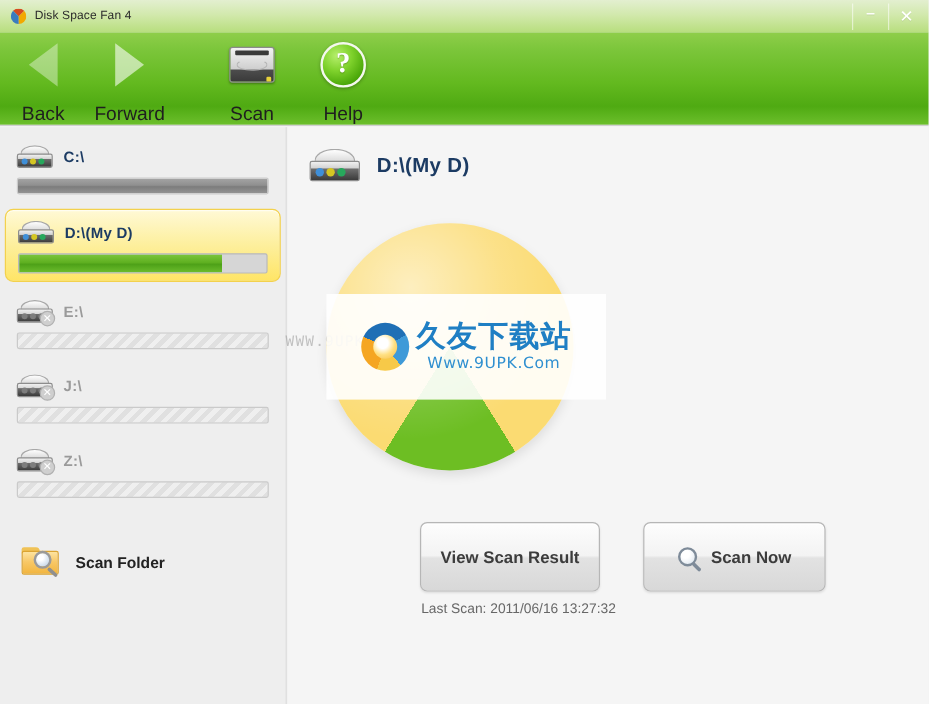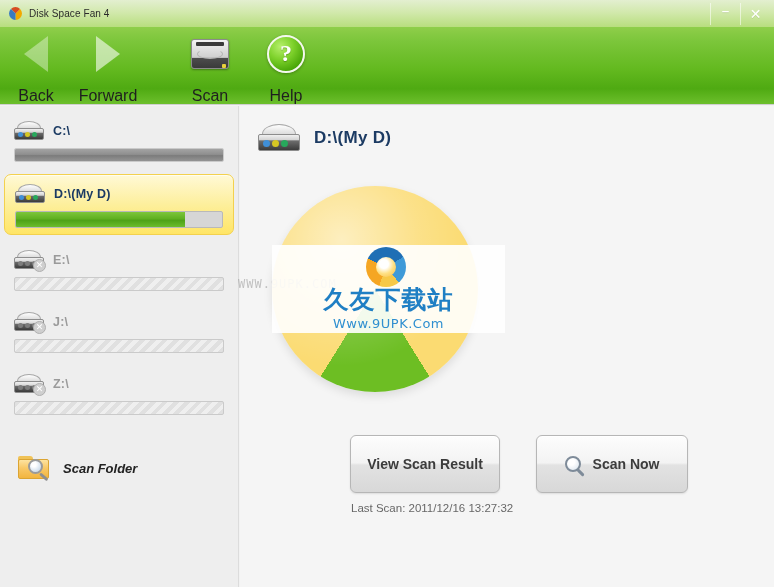--- a/index.html
+++ b/index.html
@@ -329,21 +329,20 @@
     height: 17px;
   }
 
   
   #scan-folder {
     display: flex;
     align-items: center;
     padding: 10px 0 0 18px;
     margin-top: 24px;
     cursor: default;
-    font-style: italic;
   }
   .folder-ico { width: 33px; height: 26px; position: relative; flex: none; }
   .folder-ico .tab {
     position: absolute; left: 0; top: 1px;
     width: 15px; height: 5px;
     background: #f0c256;
     border-radius: 2px 3px 0 0;
   }
   .folder-ico .front {
     position: absolute; left: 0; top: 4px;
@@ -505,21 +504,21 @@
   #watermark {
     position: absolute;
     left: 272px; top: 245px;
     width: 233px; height: 88px;
     background: rgba(255,255,255,0.90);
     display: flex;
     align-items: center;
     justify-content: center;
     pointer-events: none;
   }
-  #wm-inner { display: flex; align-items: center; flex-direction: column; }
+  #wm-inner { display: flex; align-items: center; }
   #wm-logo {
     width: 40px; height: 40px;
     border-radius: 50%;
     background:
       conic-gradient(from 200deg, #f5a623 0deg 95deg, #1f6fb5 95deg 220deg, #3f9ad8 220deg 300deg, #f7c948 300deg 360deg);
     position: relative;
     margin-right: 6px;
     flex: none;
   }
   #wm-logo::after {
@@ -724,21 +723,21 @@
     <div id="actions">
       <div id="btn-view-scan" class="btn">
         <span>View Scan Result</span>
       </div>
       <div id="btn-scan-now" class="btn">
         <span class="mag"></span>
         <span>Scan Now</span>
       </div>
     </div>
 
-    <div id="last-scan">Last Scan: 2011/12/16 13:27:32</div>
+    <div id="last-scan">Last Scan: 2011/06/16 13:27:32</div>
 
   </div>
 
   <div id="wm-faint">WWW.9UPK.COM</div>
 
   <div id="watermark">
     <div id="wm-inner">
       <span id="wm-logo"></span>
       <span style="display:flex;flex-direction:column;align-items:center;">
         <span id="wm-cn">久友下载站</span>

